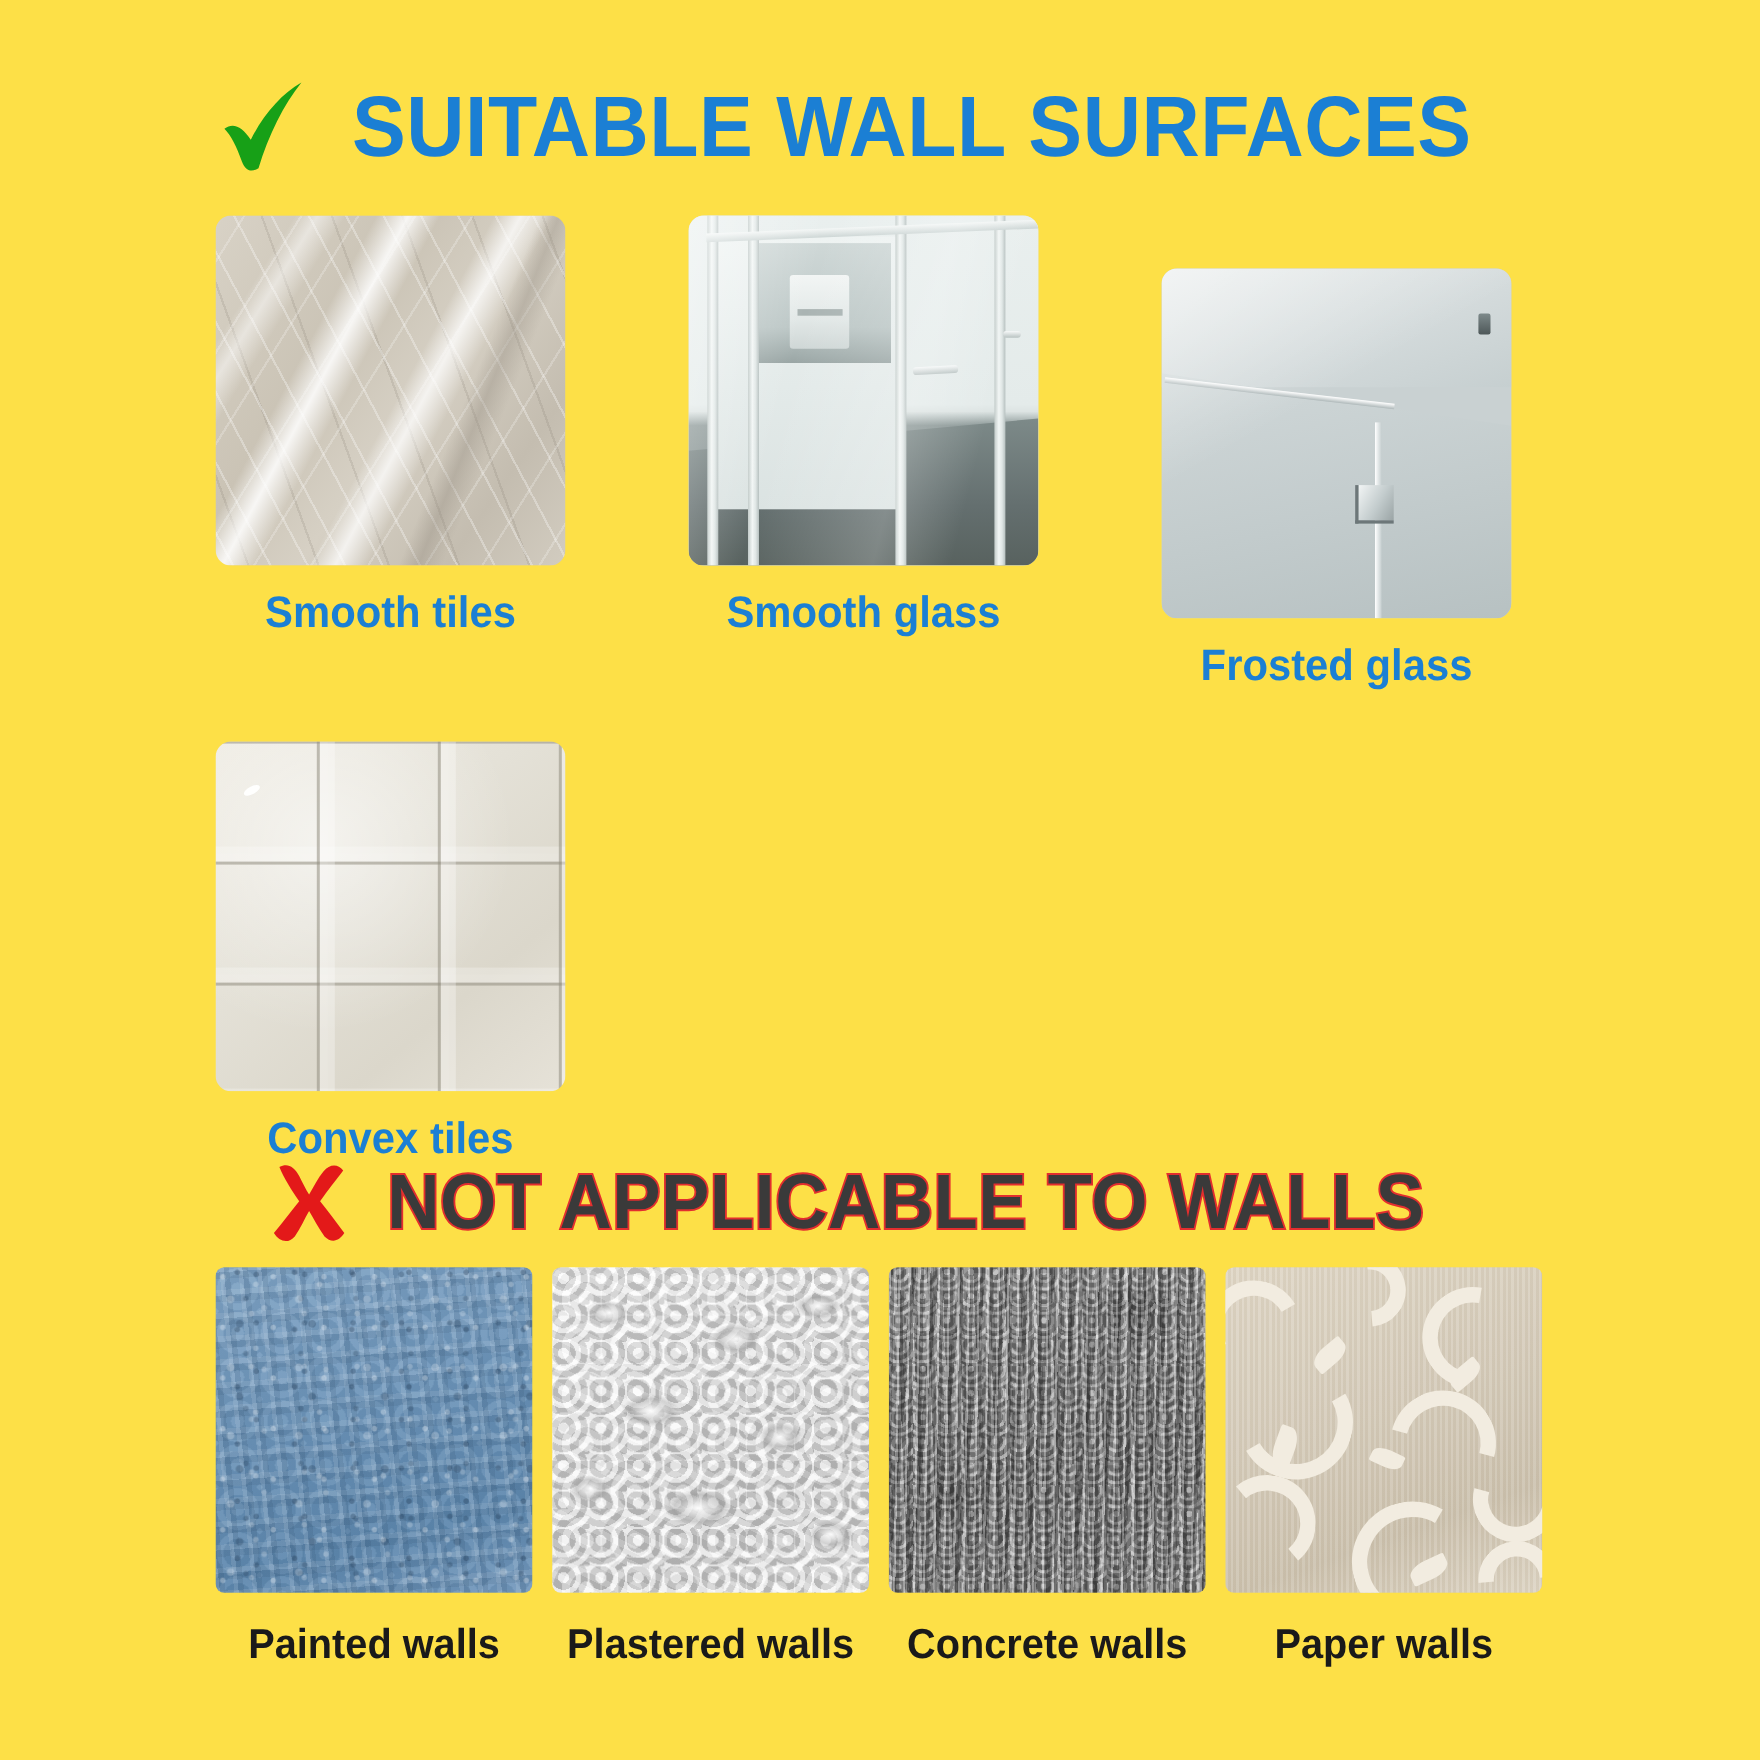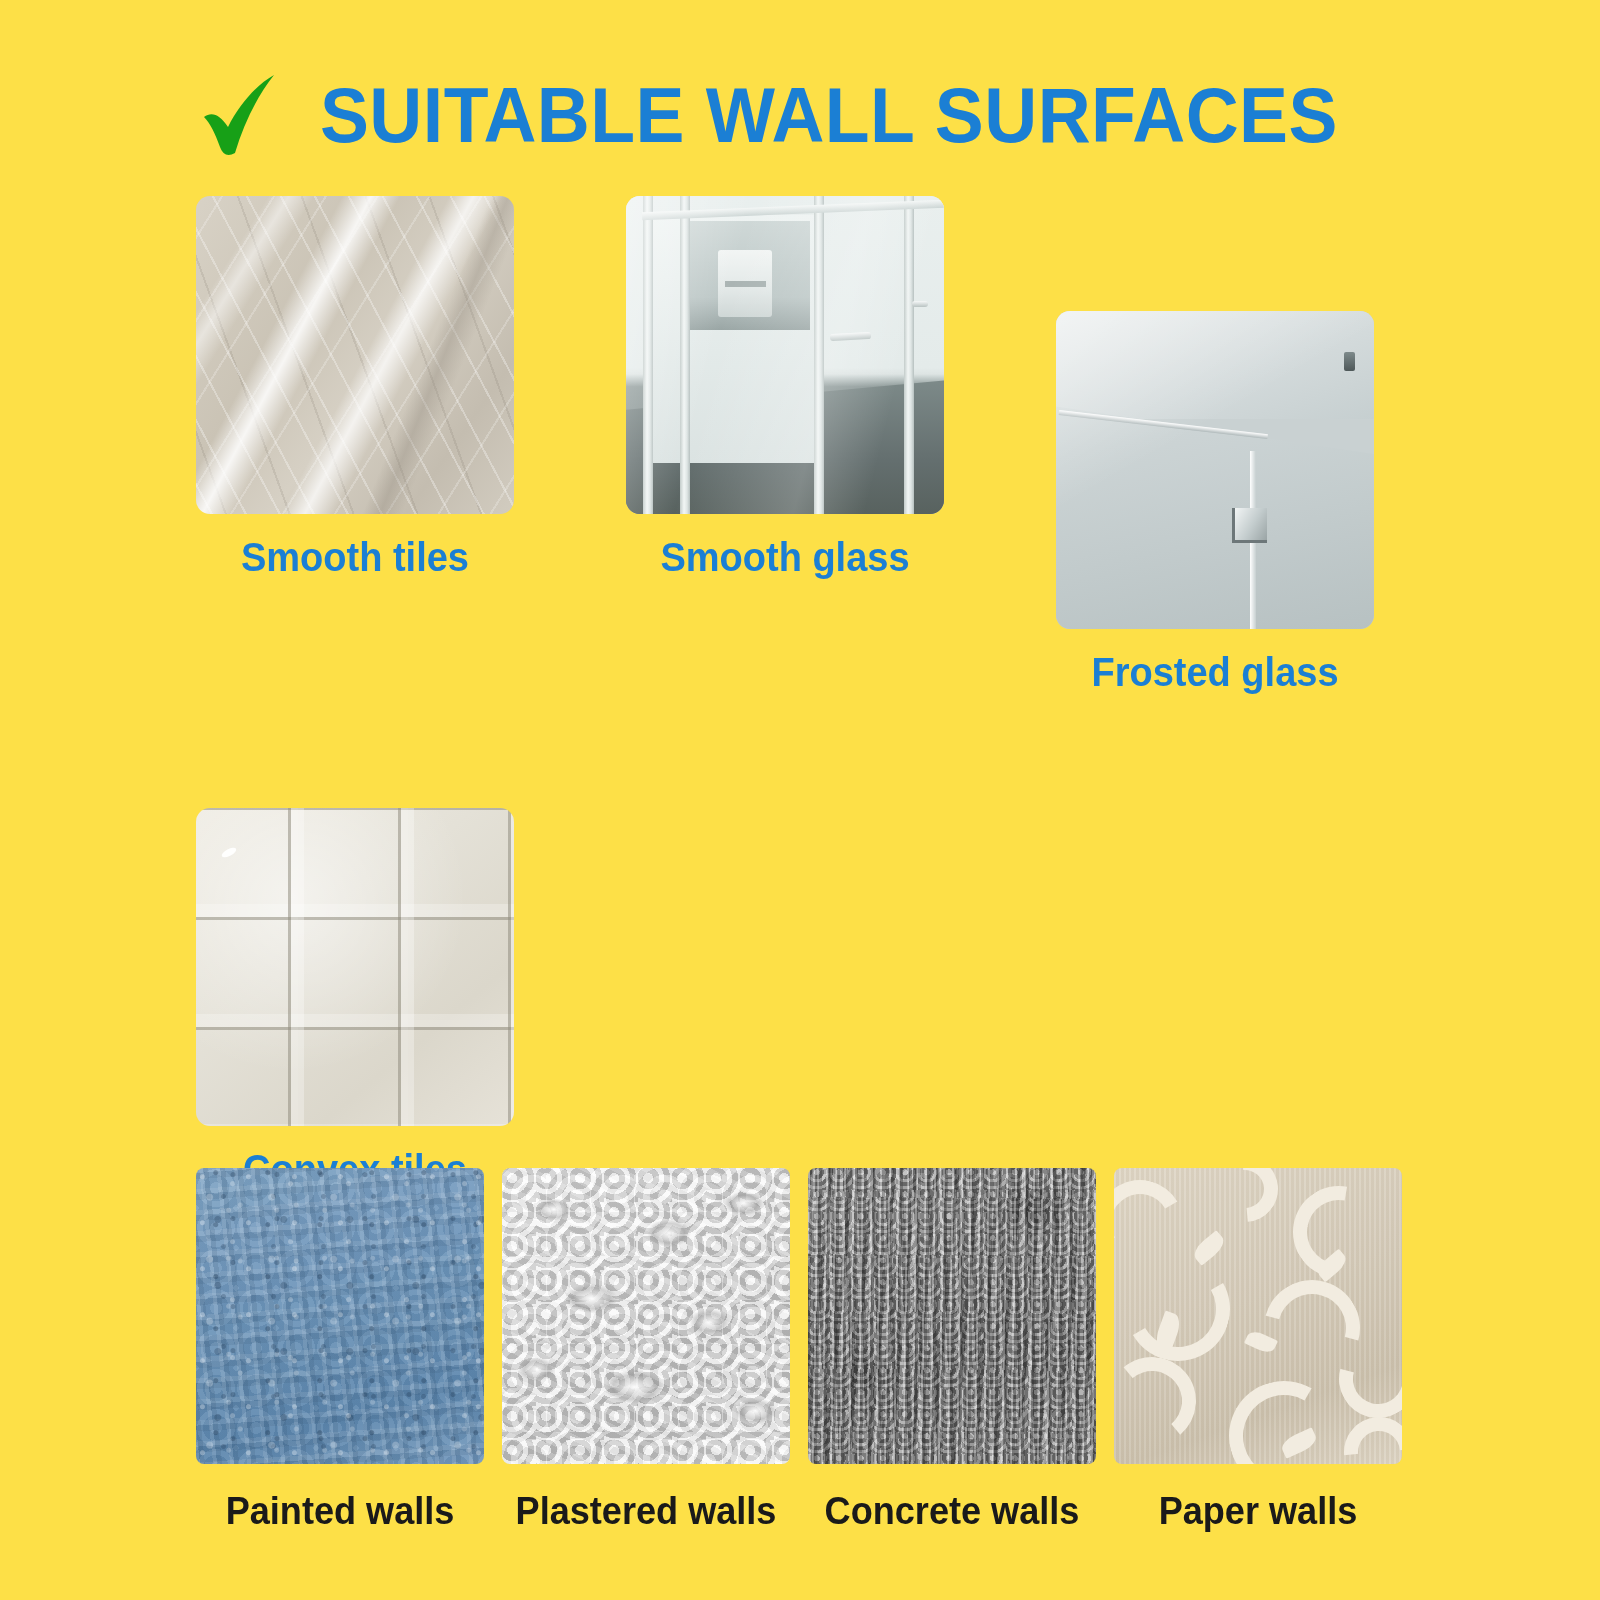--- a/index.html
+++ b/index.html
@@ -64,21 +64,21 @@
     position: absolute;
     left: 196px;
     top: 196px;
     width: 1208px;
     display: grid;
     grid-template-columns: repeat(3, 318px);
     column-gap: 112px;
     row-gap: 0;
   }
   .cell { width: 318px; }
-  .cell.row2 { margin-top: 115px; }
+  .cell.row2 { margin-top: 48px; }
 
   .swatch {
     position: relative;
     width: 318px;
     height: 318px;
     border-radius: 14px;
     overflow: hidden;
   }
   .cap {
     margin-top: 22px;
@@ -93,21 +93,20 @@
 
   
   .grid-bottom {
     position: absolute;
     left: 196px;
     top: 1152px;
     width: 1210px;
     display: grid;
     grid-template-columns: repeat(4, 288px);
     column-gap: 18px;
-    margin-top: 16px;
   }
   .cell-b { width: 288px; }
   .swatch-b {
     position: relative;
     width: 288px;
     height: 296px;
     border-radius: 8px;
     overflow: hidden;
   }
   .cap-b {
@@ -412,20 +411,26 @@
 
     <div class="cell row2">
       <div class="swatch tx-convex">
         <div class="cv-spec"></div>
       </div>
       <div class="cap">Convex tiles</div>
     </div>
 
   </div>
 
+  <div class="section-head head-not">
+    <svg class="mark-icon cross-icon" viewBox="0 0 74 78">
+      <path d="M10 6 C17 2 23 5 28 14 C31 20 34 26 37 31 C41 24 45 16 50 10 C56 3 63 3 68 9 C62 17 54 27 47 37 C54 46 62 56 69 66 C64 74 57 75 51 69 C46 62 41 53 37 46 C33 53 29 62 24 69 C18 76 10 74 5 66 C13 56 21 46 28 37 C21 27 14 16 10 6 Z" fill="#e31919"></path>
+    </svg>
+    <span class="head-text">NOT APPLICABLE TO WALLS</span>
+  </div>
 
   <div class="grid-bottom">
 
     <div class="cell-b">
       <div class="swatch-b tx-painted"></div>
       <div class="cap-b">Painted walls</div>
     </div>
 
     <div class="cell-b">
       <div class="swatch-b tx-plaster"></div>

